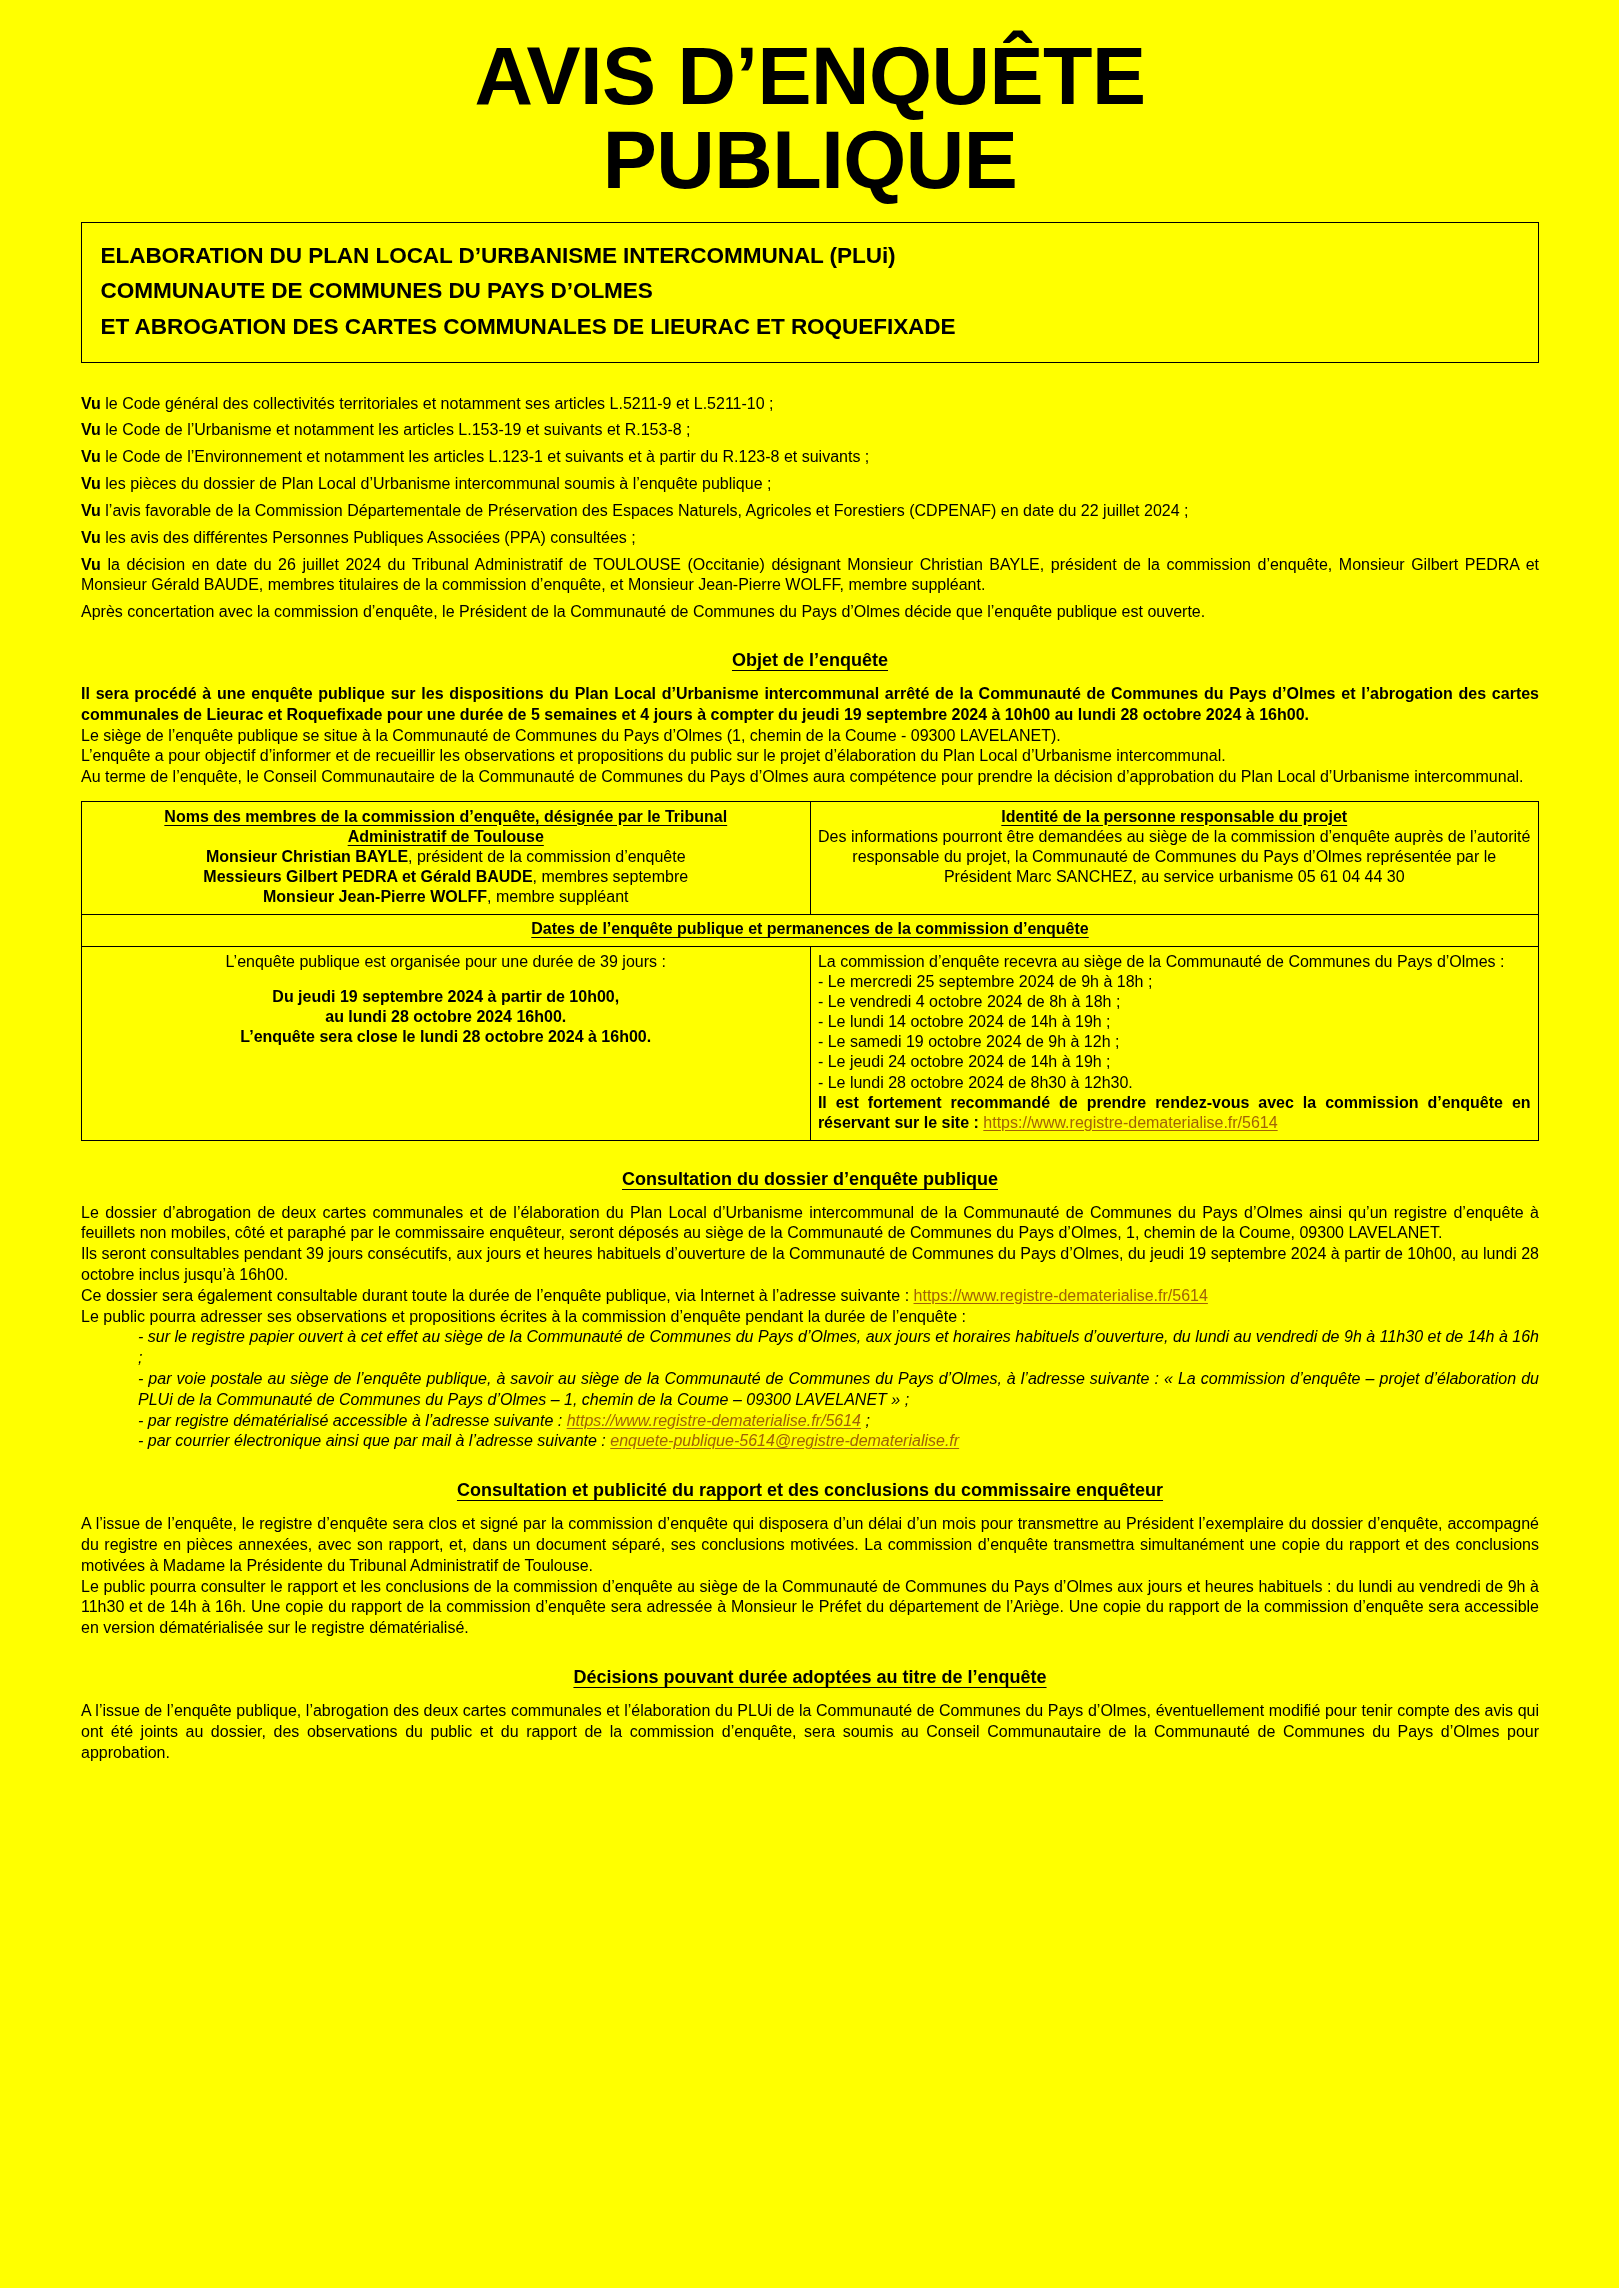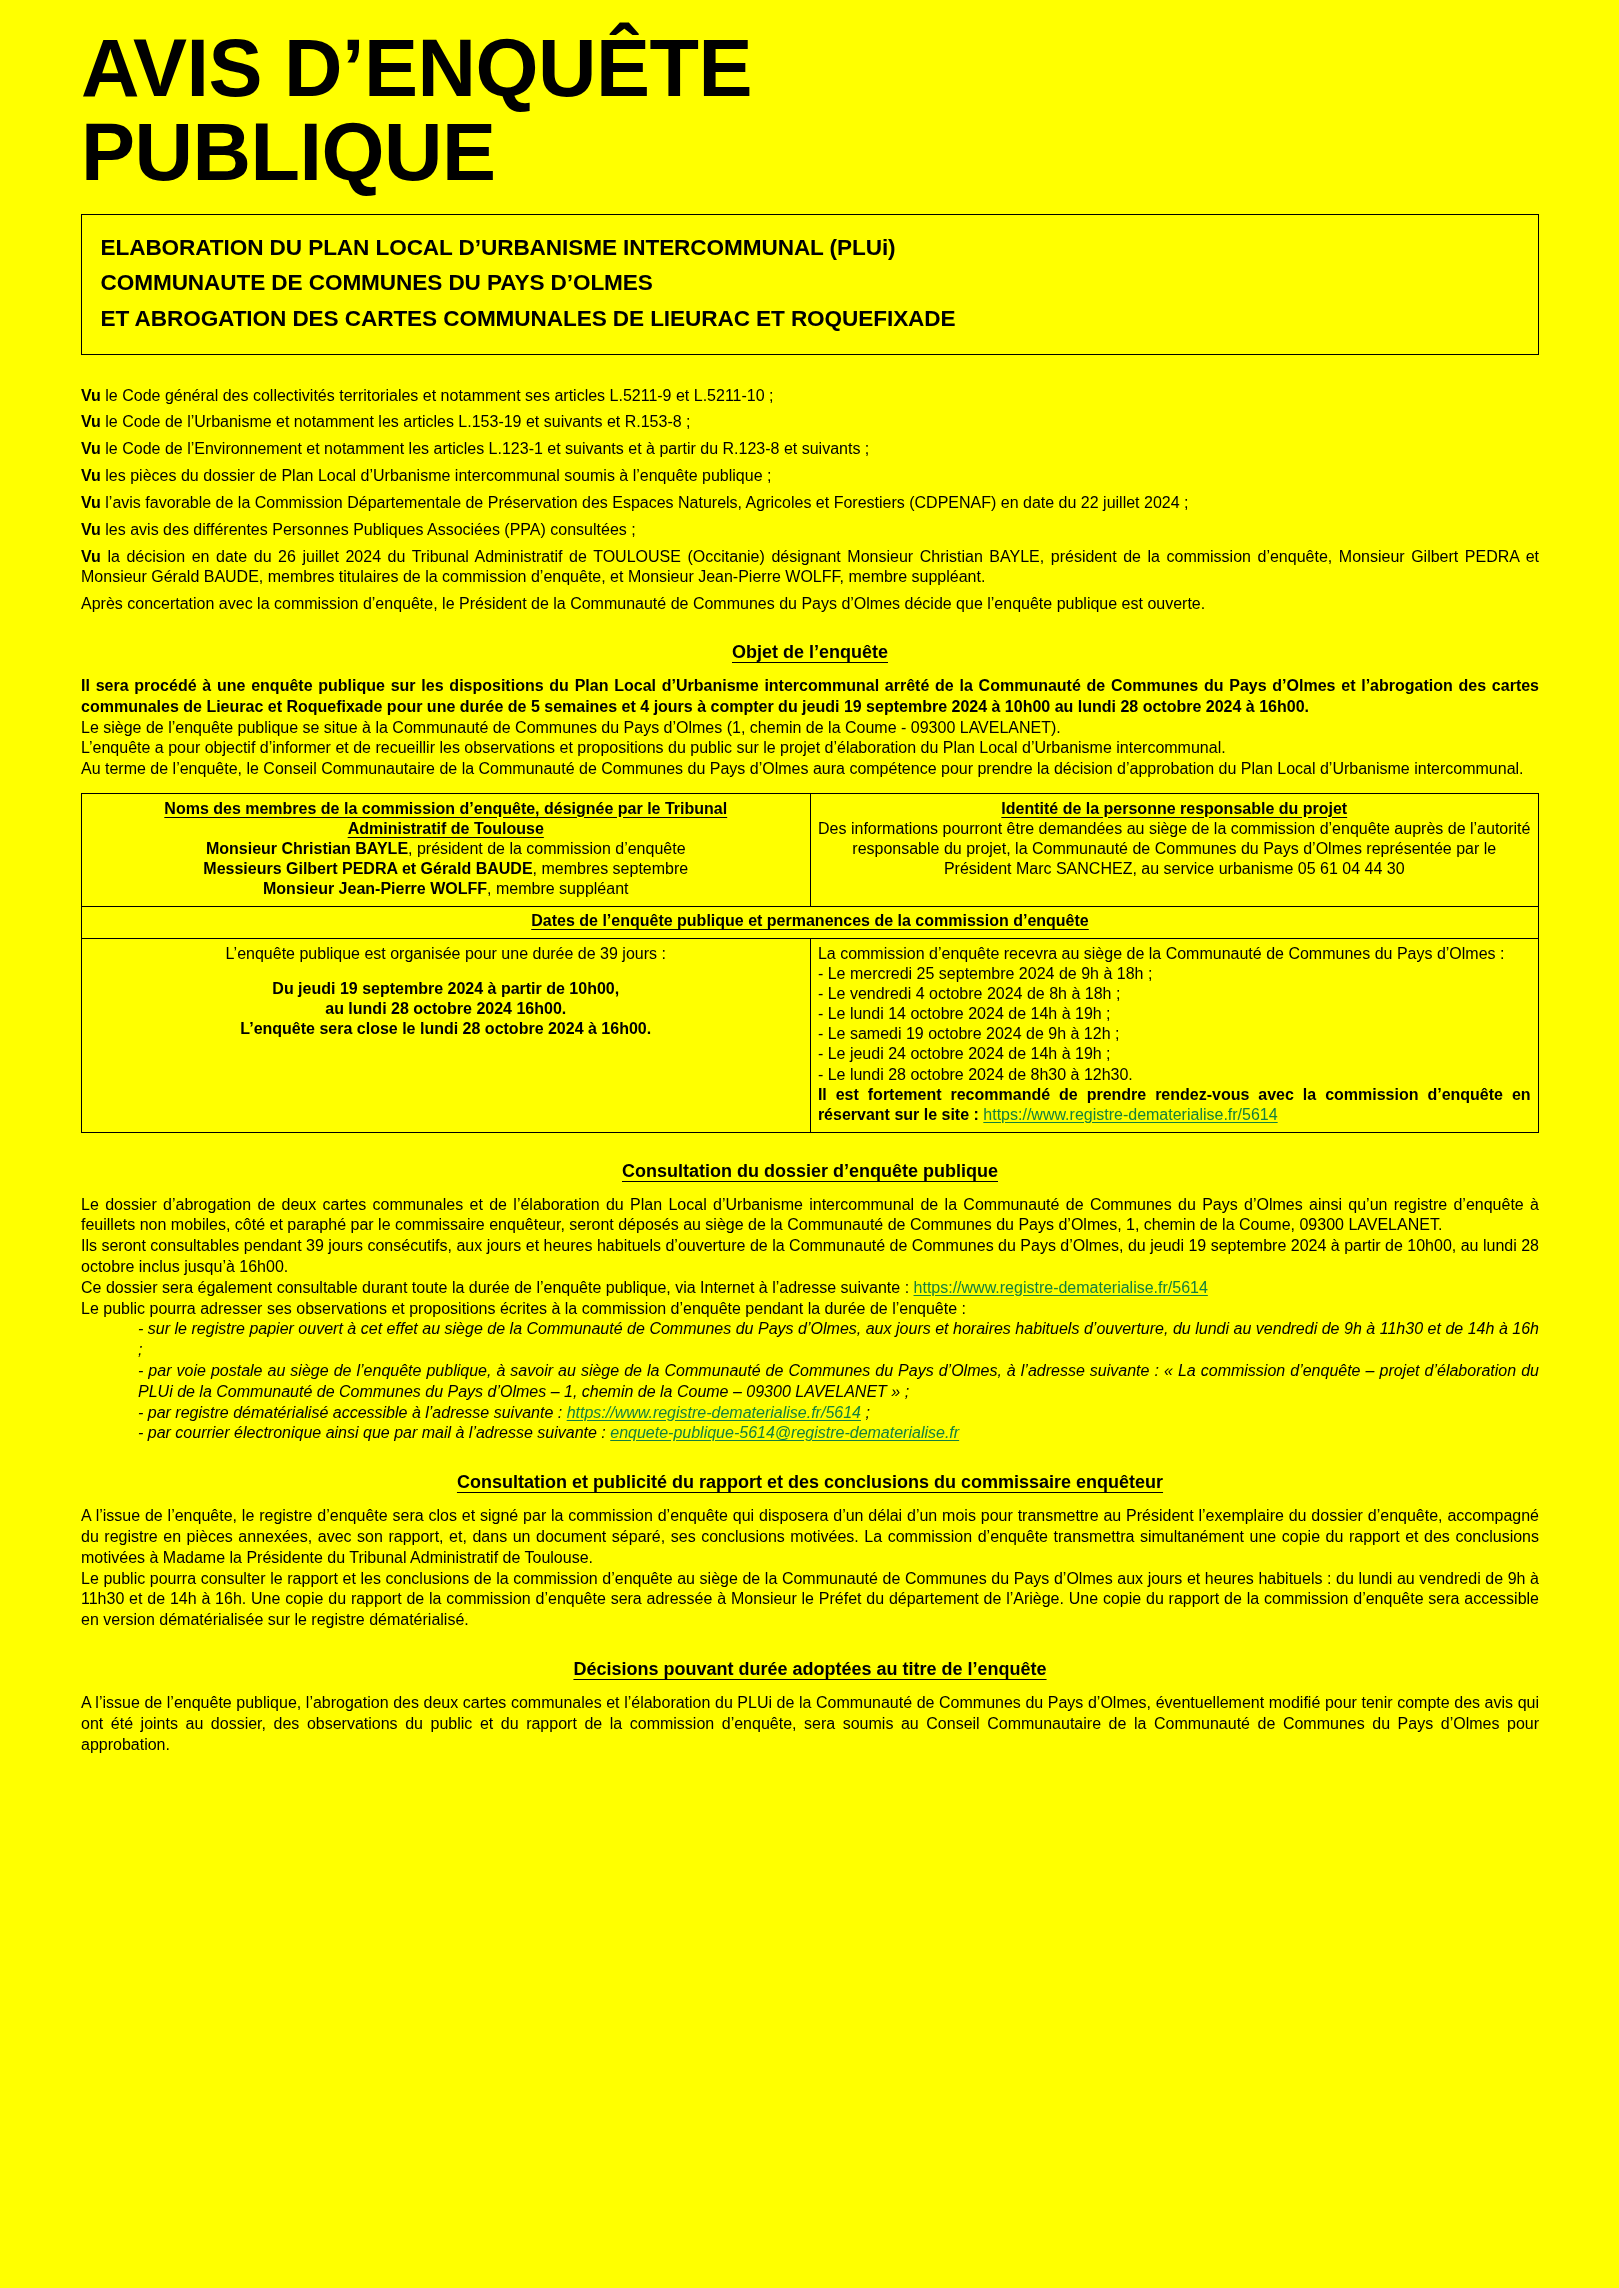--- a/index.html
+++ b/index.html
@@ -18,22 +18,22 @@
     position: relative;
     width: 1620px;
     height: 2289px;
     background: #ffff00;
     box-sizing: border-box;
     padding: 0 81px;
   }
 
   
   .masthead {
-    padding-top: 26px;
-    text-align: left;
+    padding-top: 34px;
+    text-align: center;
   }
   .masthead h1 {
     margin: 0;
     font-size: 81px;
     line-height: 1.04;
     font-weight: bold;
     letter-spacing: -0.5px;
   }
 
   
@@ -122,21 +122,21 @@
     padding-top: 20px;
   }
   td.dates-right {
     text-align: justify;
     vertical-align: top;
   }
   .sp { display: block; height: 14.8px; }
   .nm { font-weight: normal; }
 
   a, .link {
-    color: #15803d;
+    color: #a16207;
     text-decoration: underline;
     text-underline-offset: 1.8px;
   }
 </style>
 </head>
 <body>
 
 <div class="page">
 
   <div class="masthead">

